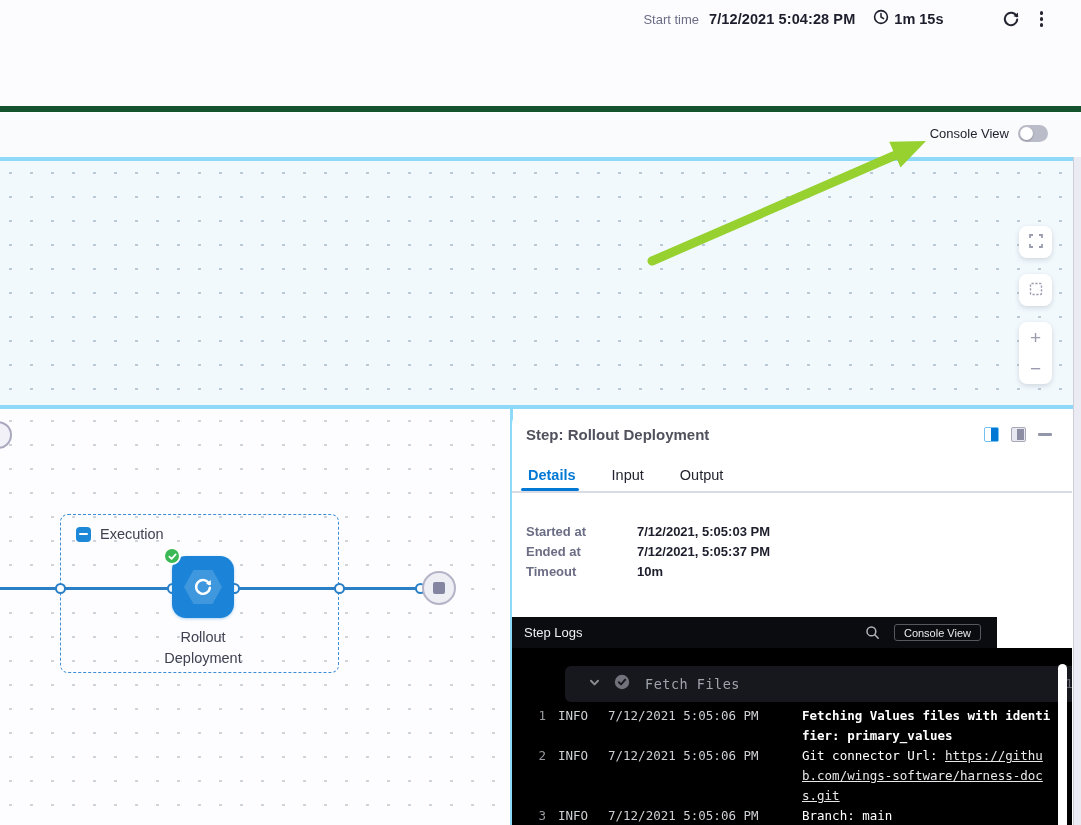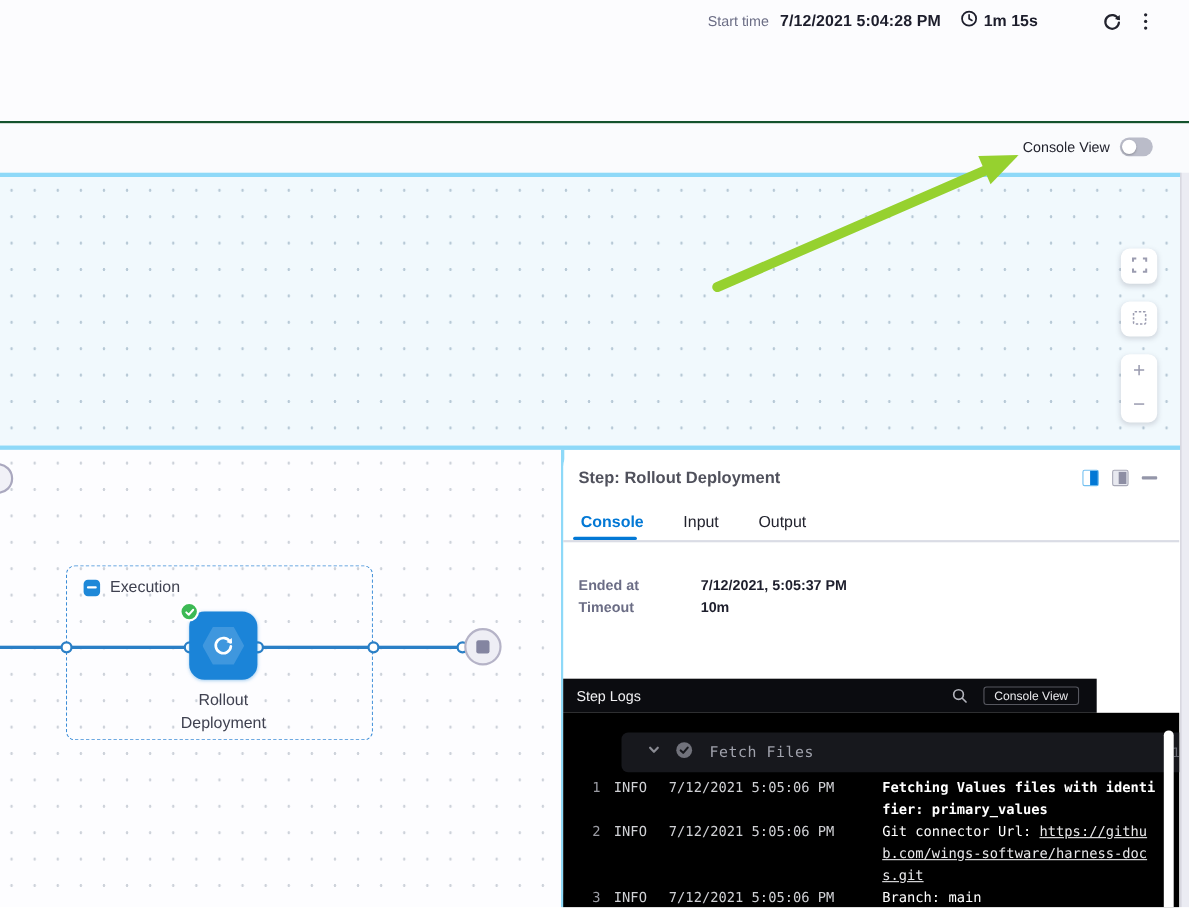--- a/index.html
+++ b/index.html
@@ -1,21 +1,21 @@
 <!DOCTYPE html>
 <html><head>
 <meta charset="utf-8">
 <style>
   * { margin:0; padding:0; box-sizing:border-box; }
   html,body { background:#fff; }
   body { font-family:"Liberation Sans", sans-serif; }
   #app { position:relative; width:1081px; height:825px; overflow:hidden; background:#fff; }
 
   
-  .topbar { position:absolute; left:0; top:0; width:1081px; height:112px; background:#fcfcfe; border-bottom:2px solid #14532d; }
+  .topbar { position:absolute; left:0; top:0; width:1081px; height:112px; background:#fcfcfe; border-bottom:6px solid #14532d; }
   .topbar-right { position:absolute; right:38px; top:9px; display:flex; align-items:center; }
   .start-label { font-size:13px; color:#6b6d85; margin-right:10px; }
   .start-value { font-size:14.5px; font-weight:700; color:#1d1e2c; letter-spacing:.1px; }
   .clock-wrap { display:flex; align-items:center; margin-left:18px; }
   .elapsed { font-size:14.5px; font-weight:700; color:#1d1e2c; margin-left:5px; }
   .iconbtn { background:none; border:none; cursor:pointer; display:flex; align-items:center; justify-content:center; }
   .refresh-btn { margin-left:58px; }
   .kebab-btn { margin-left:20px; flex-direction:column; gap:2.5px; }
   .kebab-btn i { width:3.5px; height:3.5px; border-radius:50%; background:#23242f; display:block; }
 
@@ -223,28 +223,32 @@
       <span class="layout-ic blue">
           <i></i>
         </span>
       <span class="layout-ic gray">
           <i></i>
         </span>
       <span class="min-ic"></span>
     </div>
 
     <nav class="tabs">
-      <button class="tab active">Console</button>
+      <button class="tab active">Details</button>
       <button class="tab">Input</button>
       <button class="tab">Output</button>
     </nav>
     <div class="tab-underline"></div>
     <div class="panel-divider"></div>
 
     <div class="details-list">
+      <div class="detail-row">
+        <span class="detail-label">Started at</span>
+        <span class="detail-value">7/12/2021, 5:05:03 PM</span>
+      </div>
       <div class="detail-row">
         <span class="detail-label">Ended at</span>
         <span class="detail-value">7/12/2021, 5:05:37 PM</span>
       </div>
       <div class="detail-row">
         <span class="detail-label">Timeout</span>
         <span class="detail-value">10m</span>
       </div>
     </div>
 

